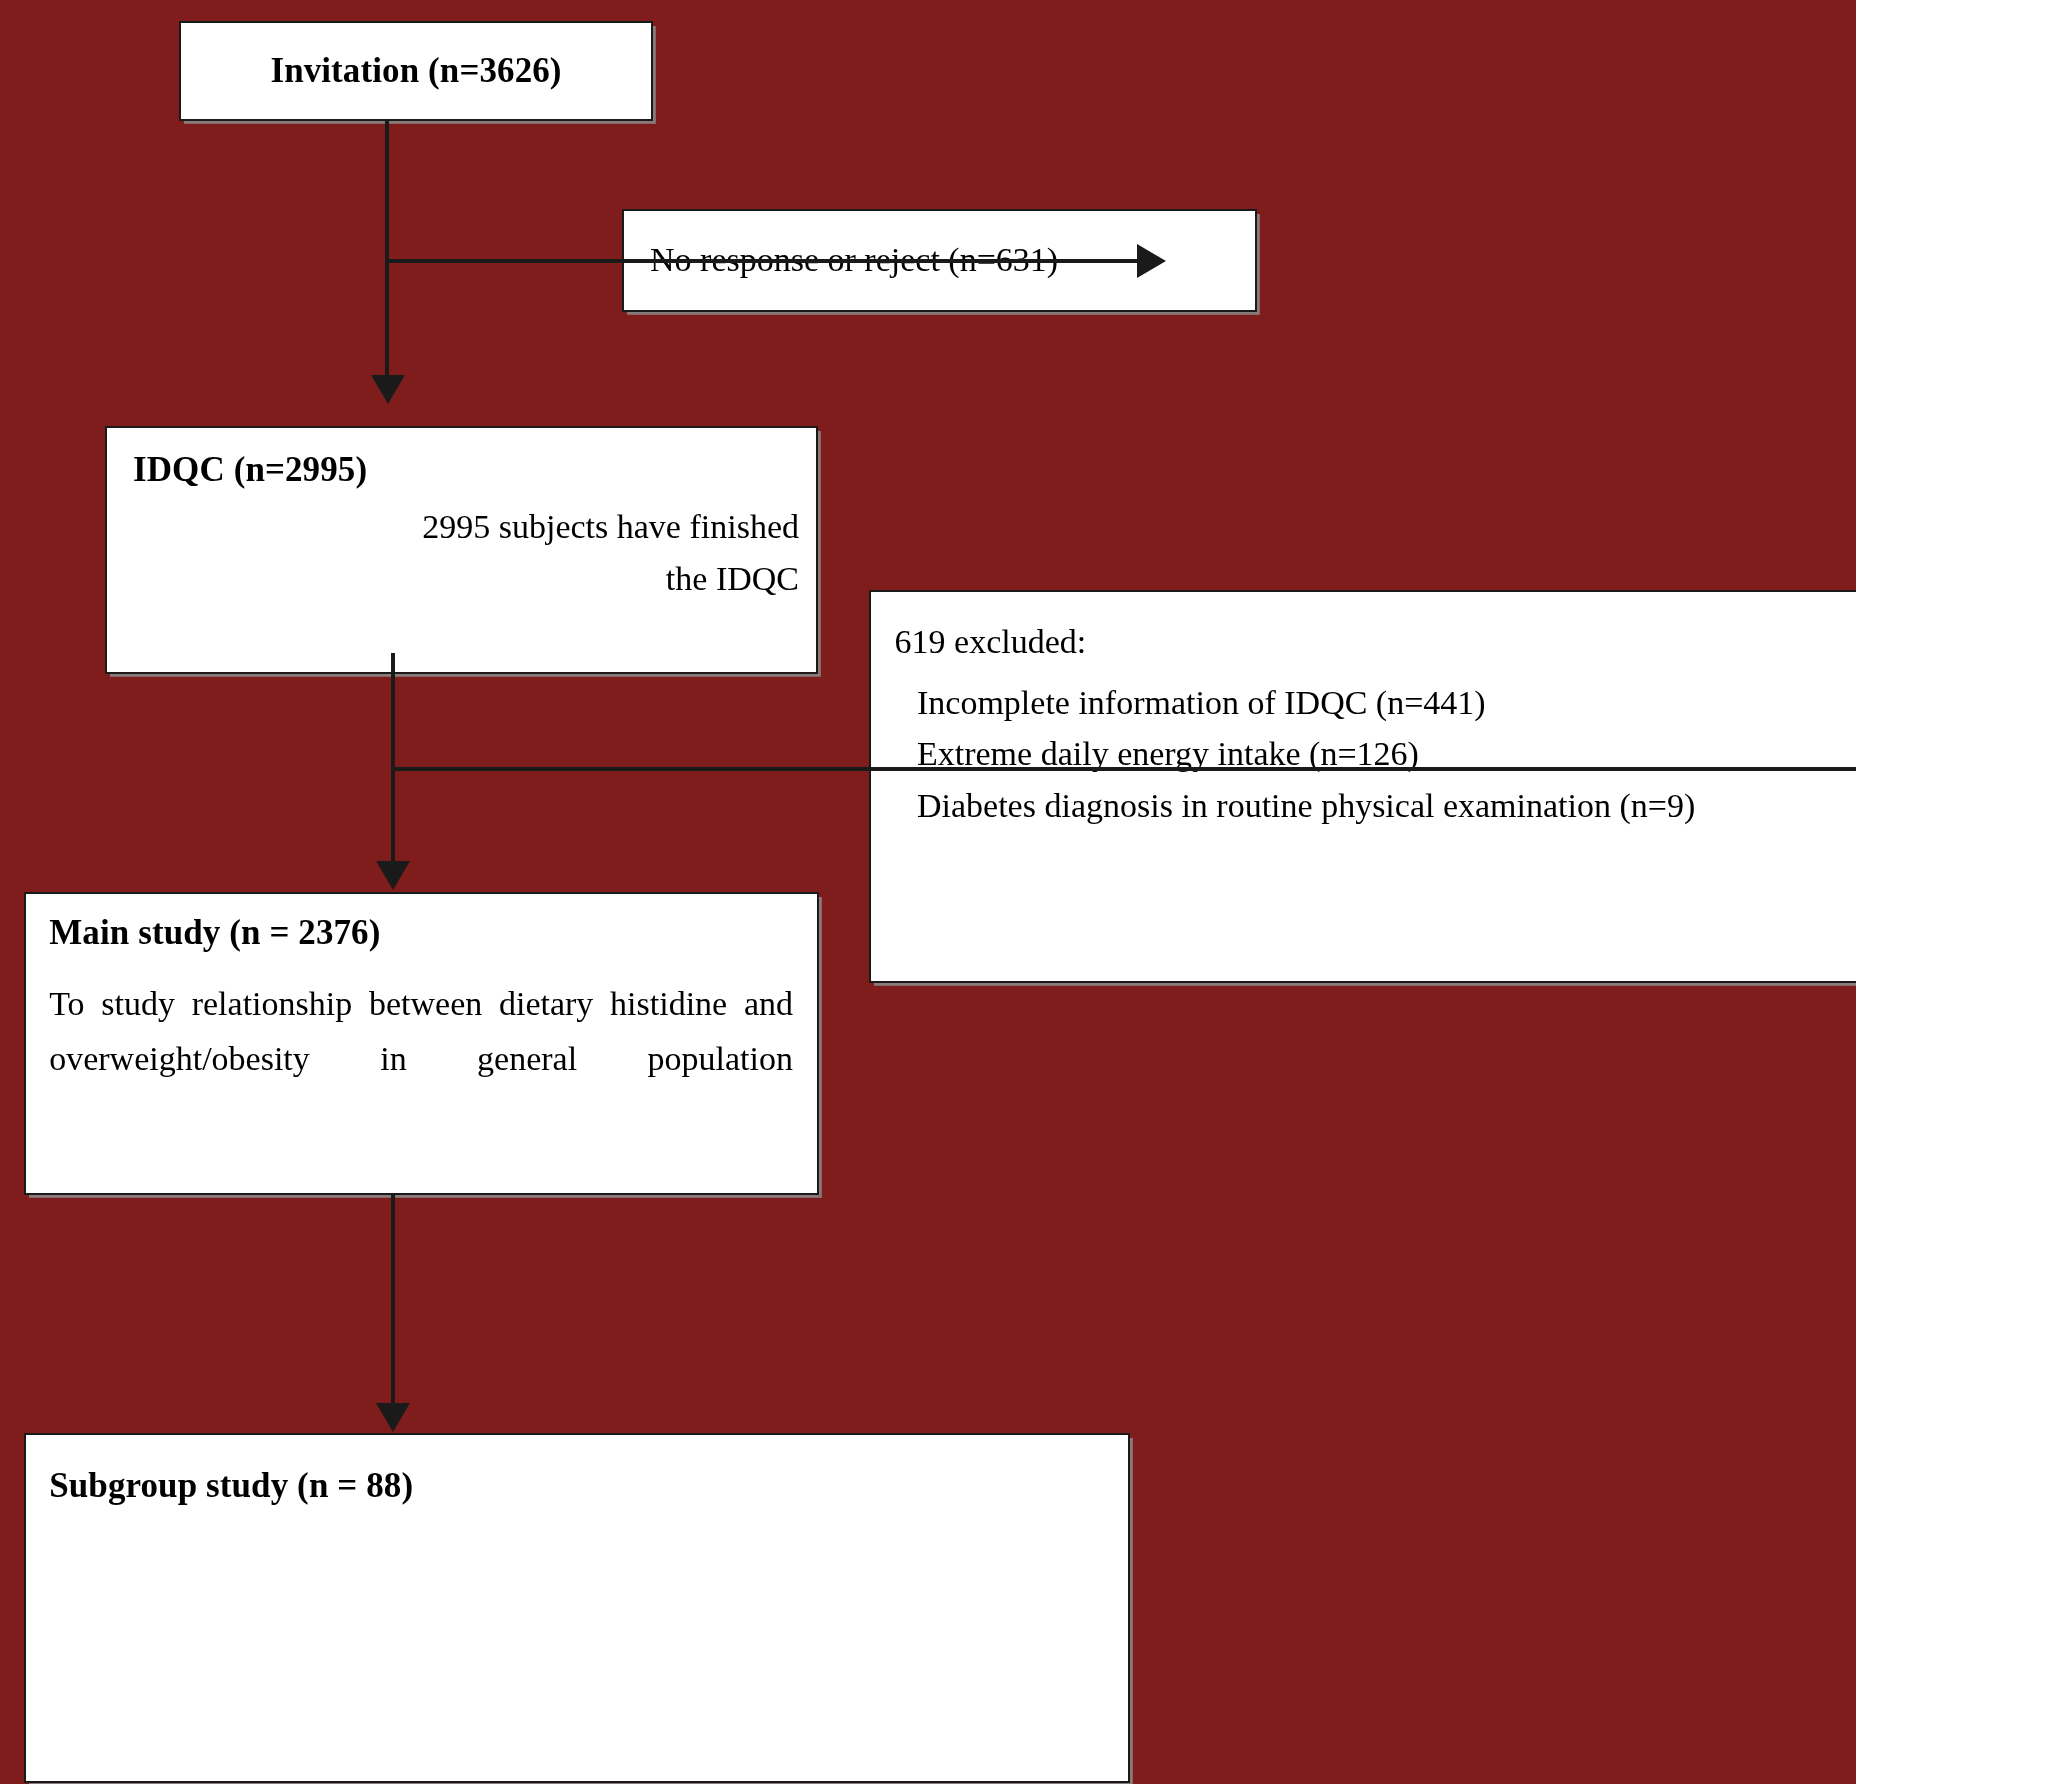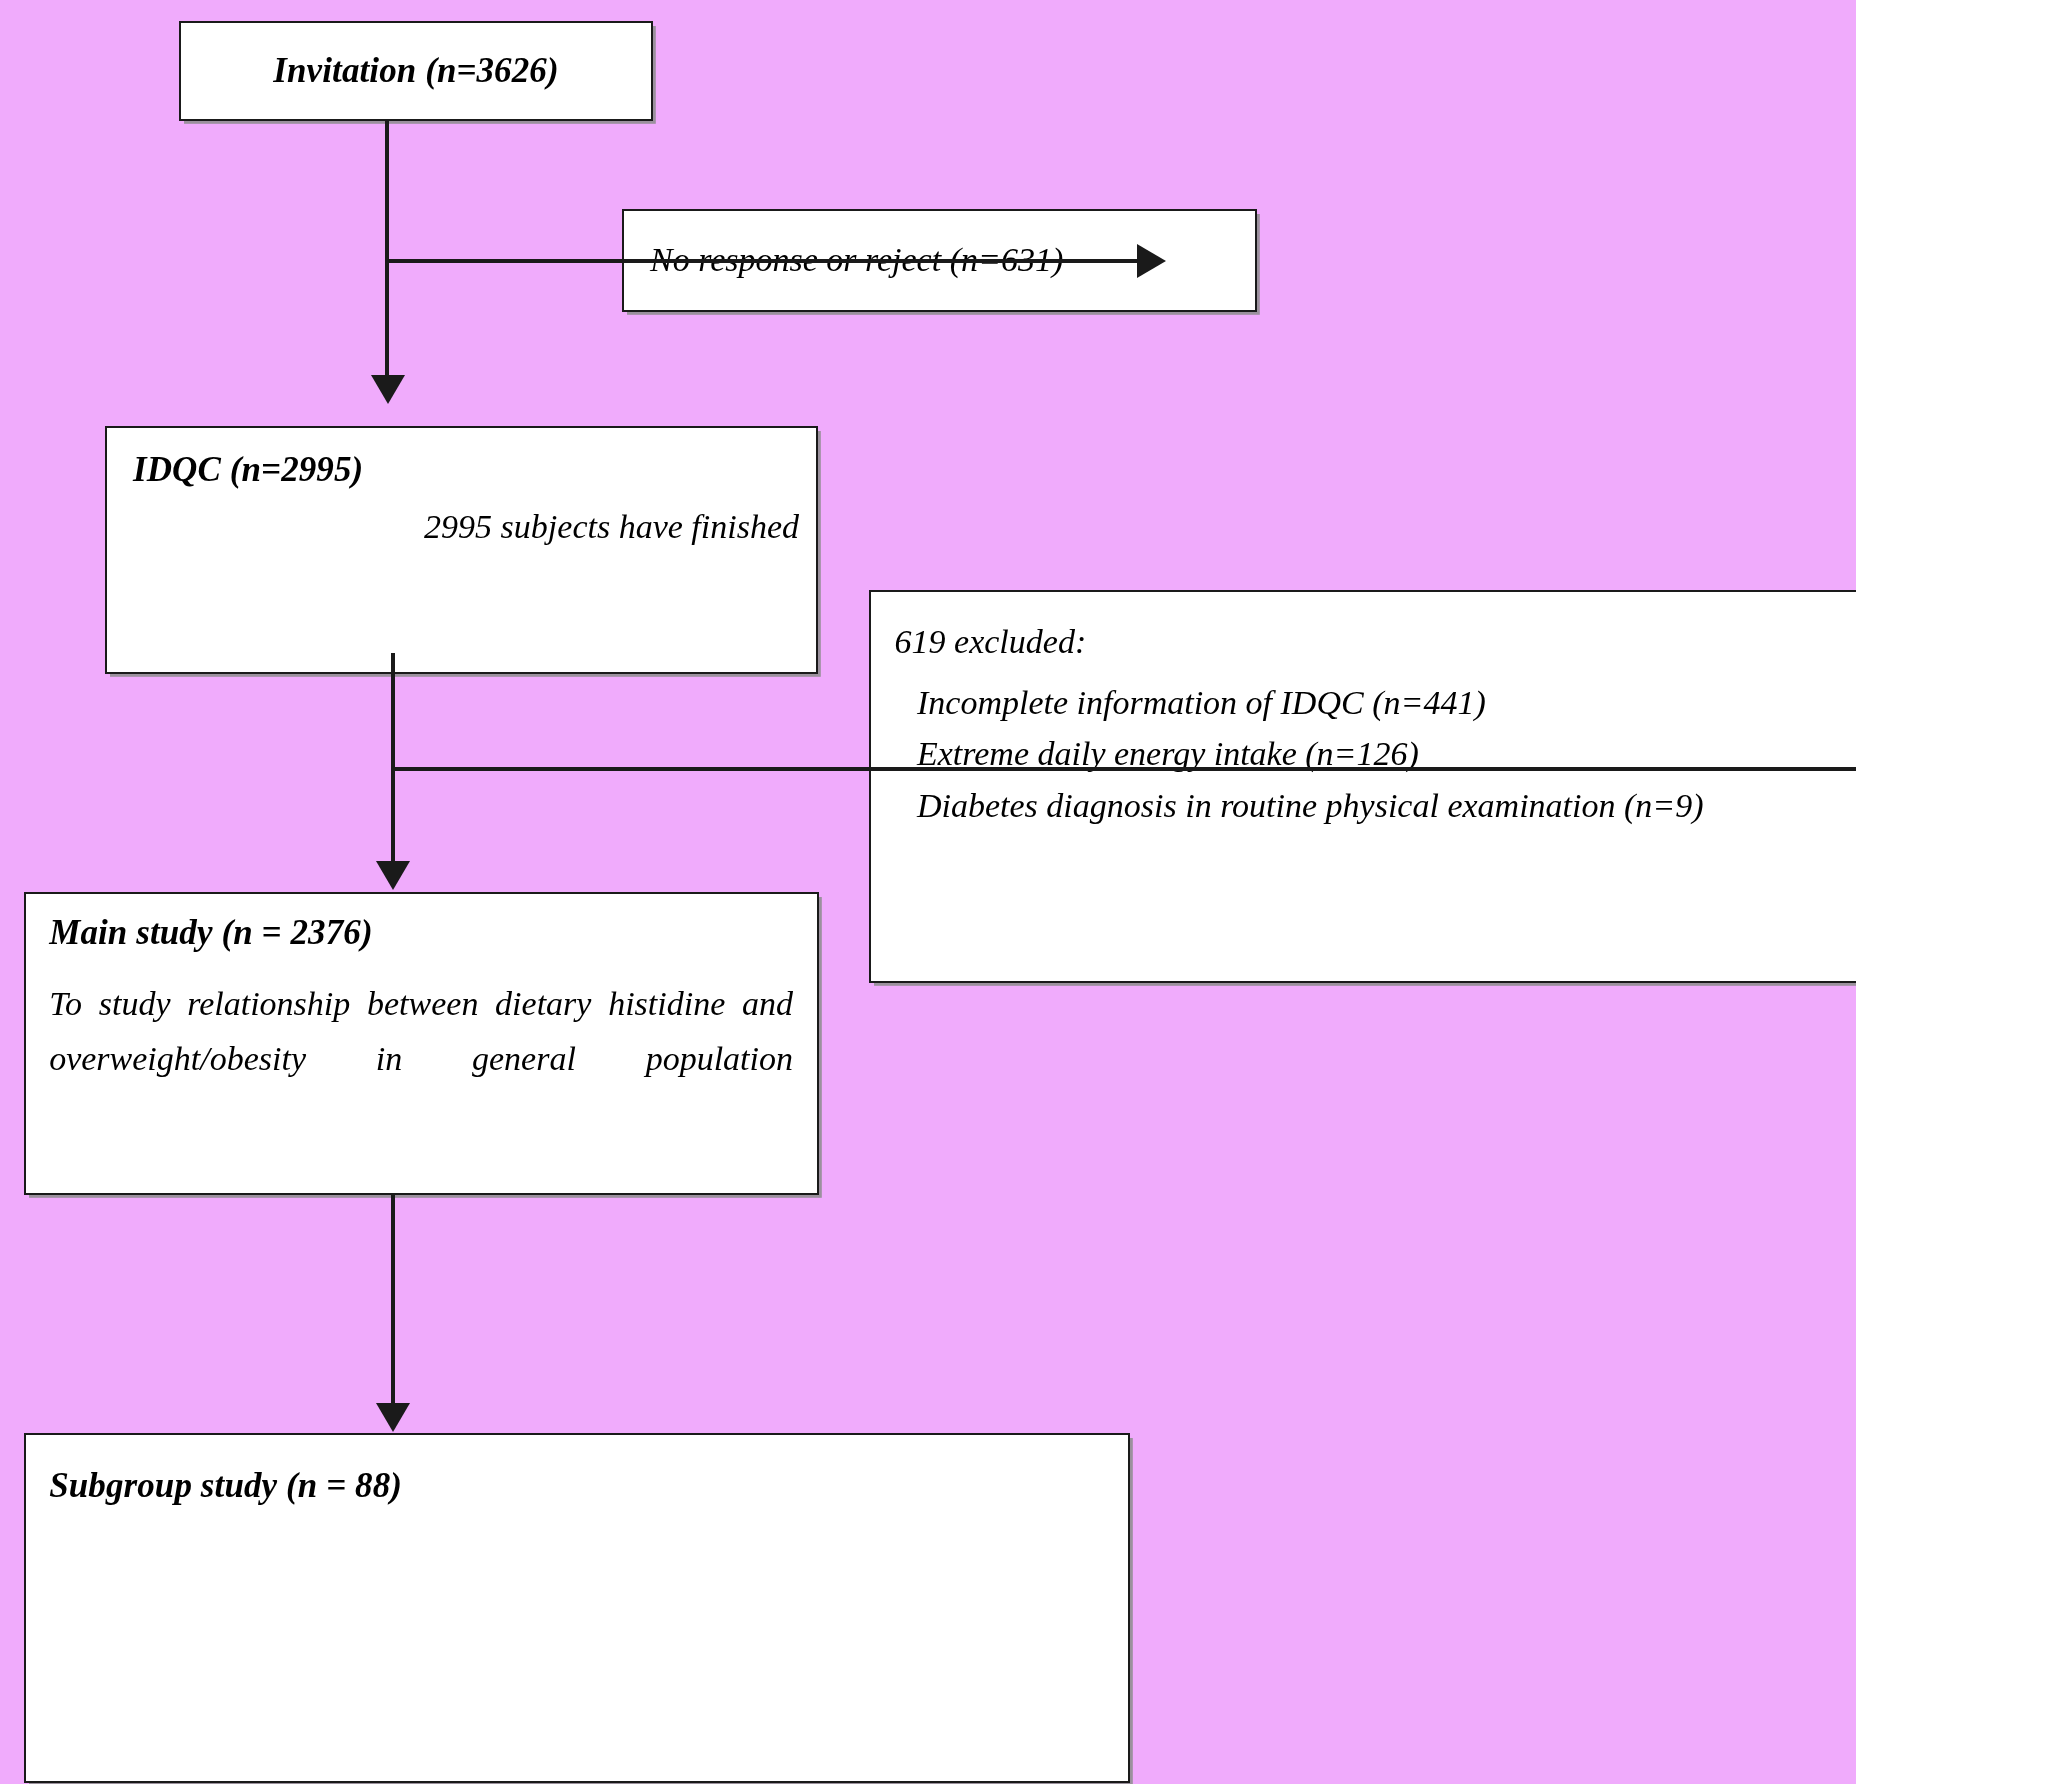--- a/index.html
+++ b/index.html
@@ -4,25 +4,24 @@
 <style>
   html, body {
     margin: 0;
     padding: 0;
     background: #ffffff;
   }
   #flowchart-root {
     position: relative;
     width: 1856px;
     height: 1784px;
-    background: #f0abfc;
+    background: #7f1d1d;
     font-family: "Liberation Serif", "DejaVu Serif", serif;
     color: #000000;
     overflow: hidden;
-    font-style: italic;
   }
   .node-box {
     position: absolute;
     box-sizing: border-box;
     background: #ffffff;
     border: 2.8px solid #1a1a1a;
     box-shadow: 3.9px 3.9px 0 -1.1px rgba(140,140,140,0.85);
   }
   .node-inner {
     padding: 14.6px 19px 14.6px 22.4px;
@@ -191,20 +190,21 @@
   <div class="node-box" id="box-no-response">
     <div class="node-inner">
       <div class="node-line">No response or reject (n=631)</div>
     </div>
   </div>
 
   <div class="node-box" id="box-idqc">
     <div class="node-inner">
       <div class="node-title">IDQC (n=2995)</div>
       <div class="node-line">2995 subjects have finished</div>
+      <div class="node-line">the IDQC</div>
     </div>
   </div>
 
   <div class="node-box" id="box-excluded">
     <div class="node-inner">
       <div class="excl-head">619 excluded:</div>
       <div class="excl-item">Incomplete information of IDQC (n=441)</div>
       <div class="excl-item">Extreme daily energy intake (n=126)</div>
       <div class="excl-item">Diabetes diagnosis in routine physical examination (n=9)</div>
     </div>

